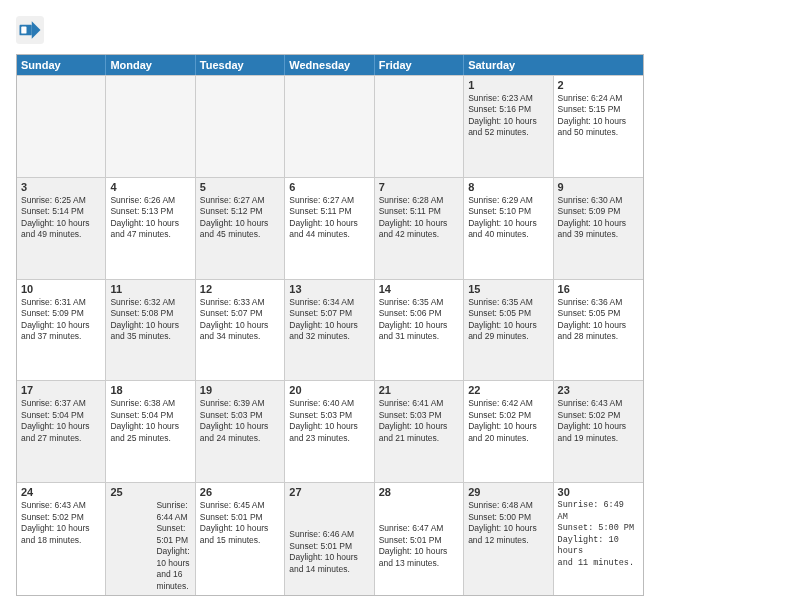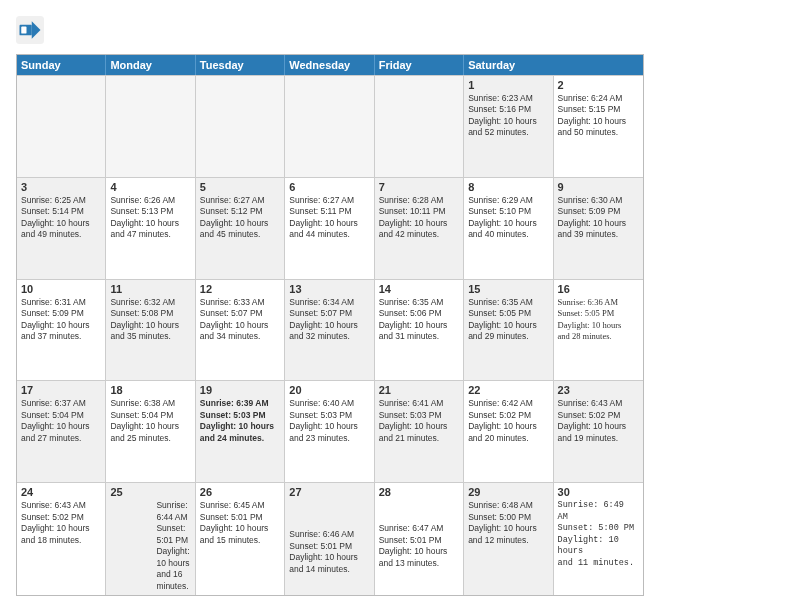--- a/index.html
+++ b/index.html
@@ -183,21 +183,21 @@
           <div class="cal-cell">
             <span class="day-num">6</span>
             <div class="cell-text" style="white-space: pre-line;">Sunrise: 6:27 AM
 Sunset: 5:11 PM
 Daylight: 10 hours
 and 44 minutes.</div>
           </div>
           <div class="cal-cell alt-bg">
             <span class="day-num">7</span>
             <div class="cell-text" style="white-space: pre-line;">Sunrise: 6:28 AM
-Sunset: 10:11 PM
+Sunset: 5:11 PM
 Daylight: 10 hours
 and 42 minutes.</div>
           </div>
           <div class="cal-cell">
             <span class="day-num">8</span>
             <div class="cell-text" style="white-space: pre-line;">Sunrise: 6:29 AM
 Sunset: 5:10 PM
 Daylight: 10 hours
 and 40 minutes.</div>
           </div>
@@ -247,21 +247,21 @@
           </div>
           <div class="cal-cell alt-bg">
             <span class="day-num">15</span>
             <div class="cell-text" style="white-space: pre-line;">Sunrise: 6:35 AM
 Sunset: 5:05 PM
 Daylight: 10 hours
 and 29 minutes.</div>
           </div>
           <div class="cal-cell">
             <span class="day-num">16</span>
-            <div class="cell-text" style="white-space: pre-line; font-family: Liberation Serif, serif;">Sunrise: 6:36 AM
+            <div class="cell-text" style="white-space: pre-line;">Sunrise: 6:36 AM
 Sunset: 5:05 PM
 Daylight: 10 hours
 and 28 minutes.</div>
           </div>
         </div>
         <div class="cal-row">
           <div class="cal-cell alt-bg">
             <span class="day-num">17</span>
             <div class="cell-text" style="white-space: pre-line;">Sunrise: 6:37 AM
 Sunset: 5:04 PM
@@ -270,21 +270,21 @@
           </div>
           <div class="cal-cell">
             <span class="day-num">18</span>
             <div class="cell-text" style="white-space: pre-line;">Sunrise: 6:38 AM
 Sunset: 5:04 PM
 Daylight: 10 hours
 and 25 minutes.</div>
           </div>
           <div class="cal-cell alt-bg">
             <span class="day-num">19</span>
-            <div class="cell-text" style="white-space: pre-line; font-weight: bold;">Sunrise: 6:39 AM
+            <div class="cell-text" style="white-space: pre-line;">Sunrise: 6:39 AM
 Sunset: 5:03 PM
 Daylight: 10 hours
 and 24 minutes.</div>
           </div>
           <div class="cal-cell">
             <span class="day-num">20</span>
             <div class="cell-text" style="white-space: pre-line;">Sunrise: 6:40 AM
 Sunset: 5:03 PM
 Daylight: 10 hours
 and 23 minutes.</div>

